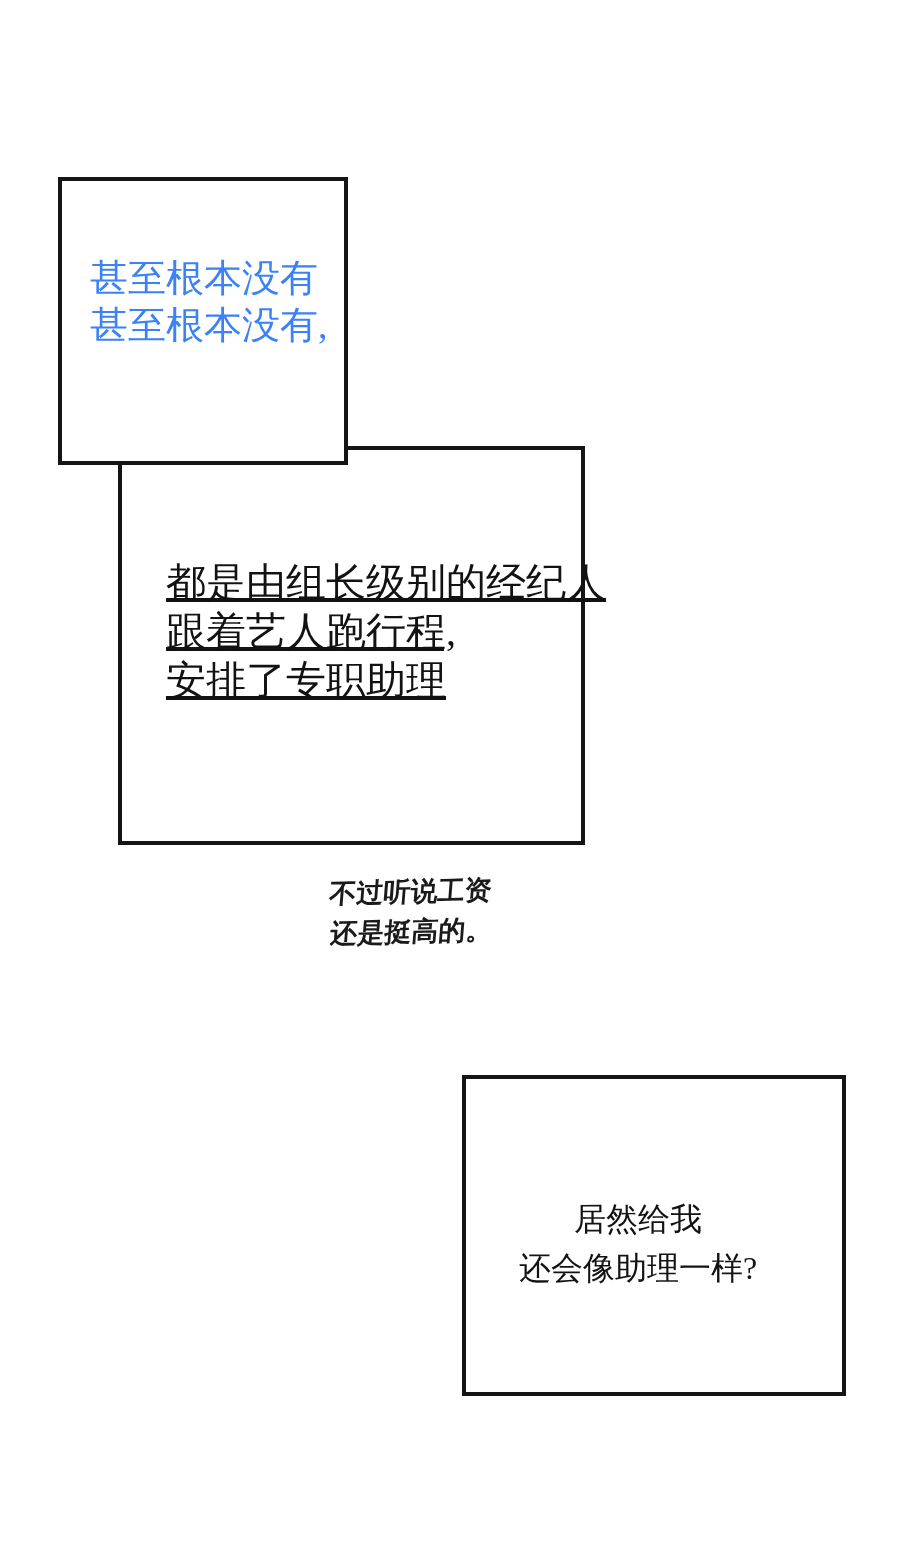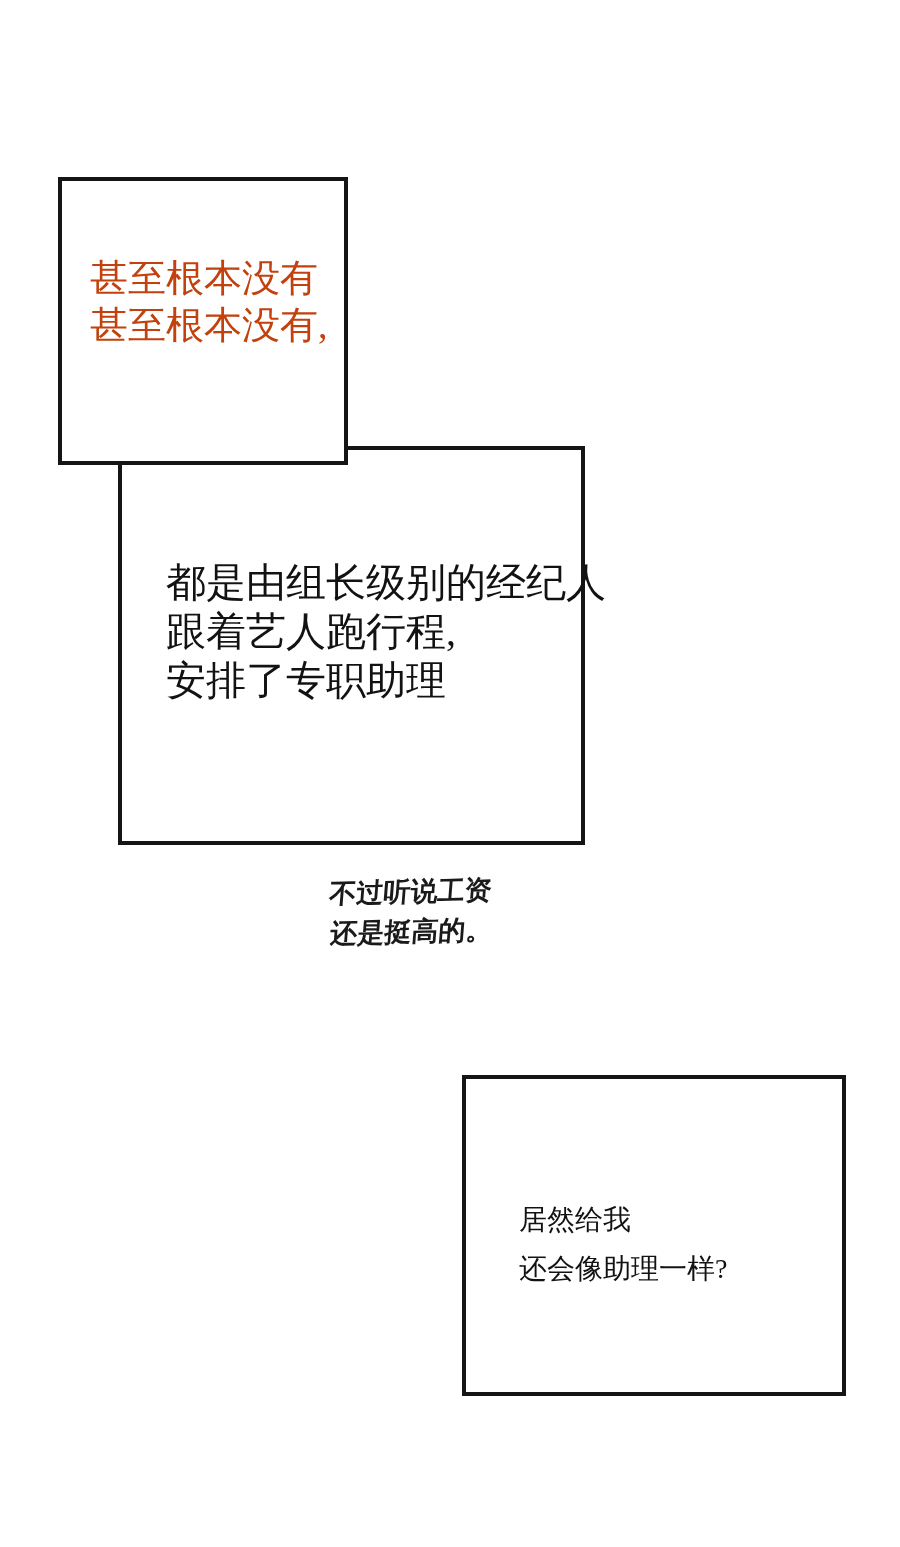--- a/index.html
+++ b/index.html
@@ -31,21 +31,21 @@
     border: 4px solid #151515;
     background: #ffffff;
     z-index: 3;
   }
   .bubble-1 .btext {
     position: absolute;
     left: 28px;
     top: 74px;
     font-size: 38px;
     line-height: 47px;
-    color: #c2410c;
+    color: #3b82f6;
     white-space: nowrap;
     letter-spacing: 0px;
   }
 
   
   .bubble-2 {
     position: absolute;
     left: 118px;
     top: 446px;
     width: 467px;
@@ -56,20 +56,21 @@
     z-index: 2;
   }
   .bubble-2 .btext {
     position: absolute;
     left: 44px;
     top: 108px;
     font-size: 40px;
     line-height: 49px;
     color: #121212;
     white-space: nowrap;
+    text-decoration: underline;
   }
   
   .joint-mask {
     position: absolute;
     left: 122px;
     top: 443px;
     width: 222px;
     height: 10px;
     background: #ffffff;
     z-index: 4;
@@ -101,24 +102,25 @@
     height: 321px;
     box-sizing: border-box;
     border: 4px solid #151515;
     background: #ffffff;
     z-index: 3;
   }
   .bubble-3 .btext {
     position: absolute;
     left: 53px;
     top: 116px;
-    font-size: 28px;
+    font-size: 32px;
     line-height: 49px;
     color: #121212;
     white-space: nowrap;
+    text-align: center;
   }
 
   .line { display: block; }
 </style>
 </head>
 <body>
 
 <div class="page">
 
   <div class="bubble-1">

